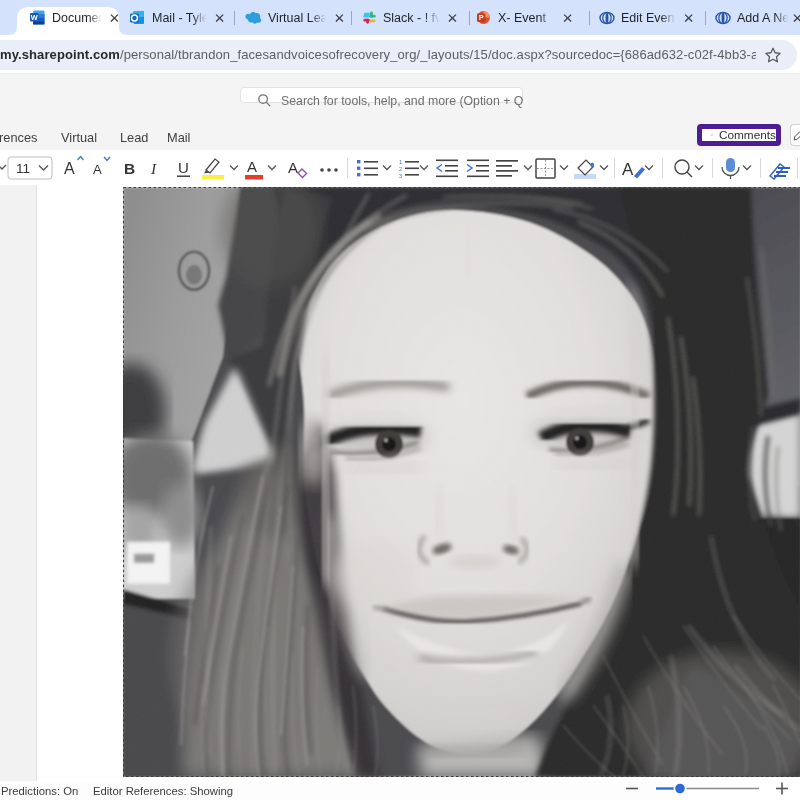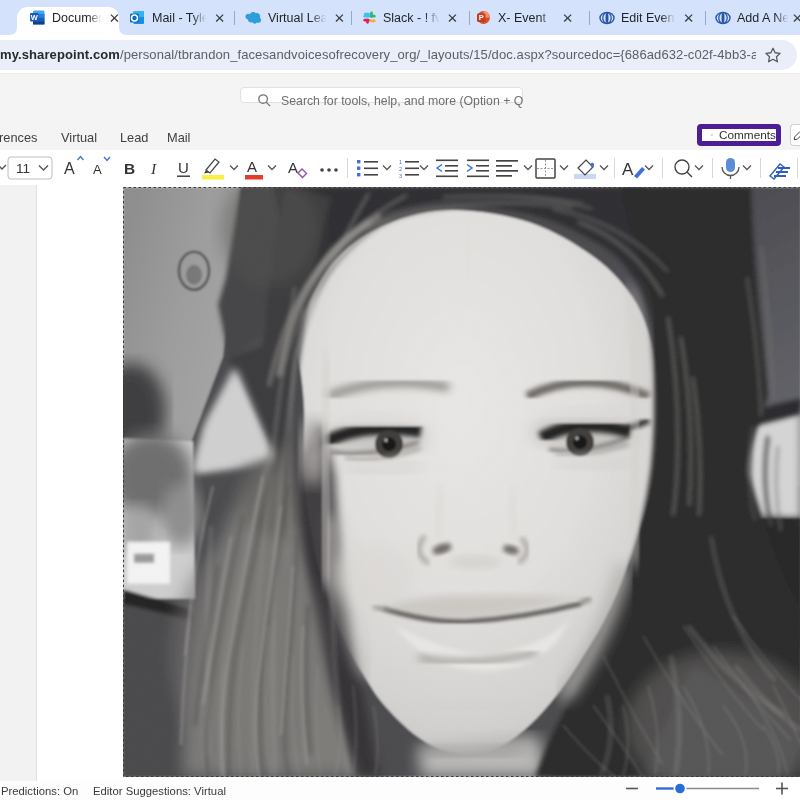--- a/index.html
+++ b/index.html
@@ -525,21 +525,21 @@
       </g>
       </g>
       <rect width="678" height="592" fill="#808080" filter="url(#grain)" opacity="0.05"></rect>
       <rect x="0.5" y="0.5" width="677" height="591" fill="none" stroke="#3a3a3a" stroke-width="1" stroke-dasharray="2.5 2.5"></rect>
     </svg>
   </div>
 </div>
 
 <div class="abs" id="statusbar">
   <div class="txt" style="left:1px">Predictions: On</div>
-  <div class="txt" style="left:93px">Editor Suggestions: Virtual</div>
+  <div class="txt" style="left:93px">Editor References: Showing</div>
   <svg class="abs" style="left:620px;top:0" width="180" height="19" viewBox="0 0 180 19">
     <line x1="6" y1="7.5" x2="18" y2="7.5" stroke="#555" stroke-width="1.6"></line>
     <line x1="36" y1="7.5" x2="139" y2="7.5" stroke="#8a8a8a" stroke-width="1.6"></line>
     <line x1="36" y1="7.5" x2="56" y2="7.5" stroke="#2b6bd8" stroke-width="2.2"></line>
     <circle cx="60" cy="7.5" r="6.5" fill="#fff"></circle>
     <circle cx="60" cy="7.5" r="4.8" fill="#2b6bd8"></circle>
     <line x1="156" y1="7.5" x2="168" y2="7.5" stroke="#555" stroke-width="1.6"></line>
     <line x1="162" y1="1.5" x2="162" y2="13.5" stroke="#555" stroke-width="1.6"></line>
   </svg>
 </div>

